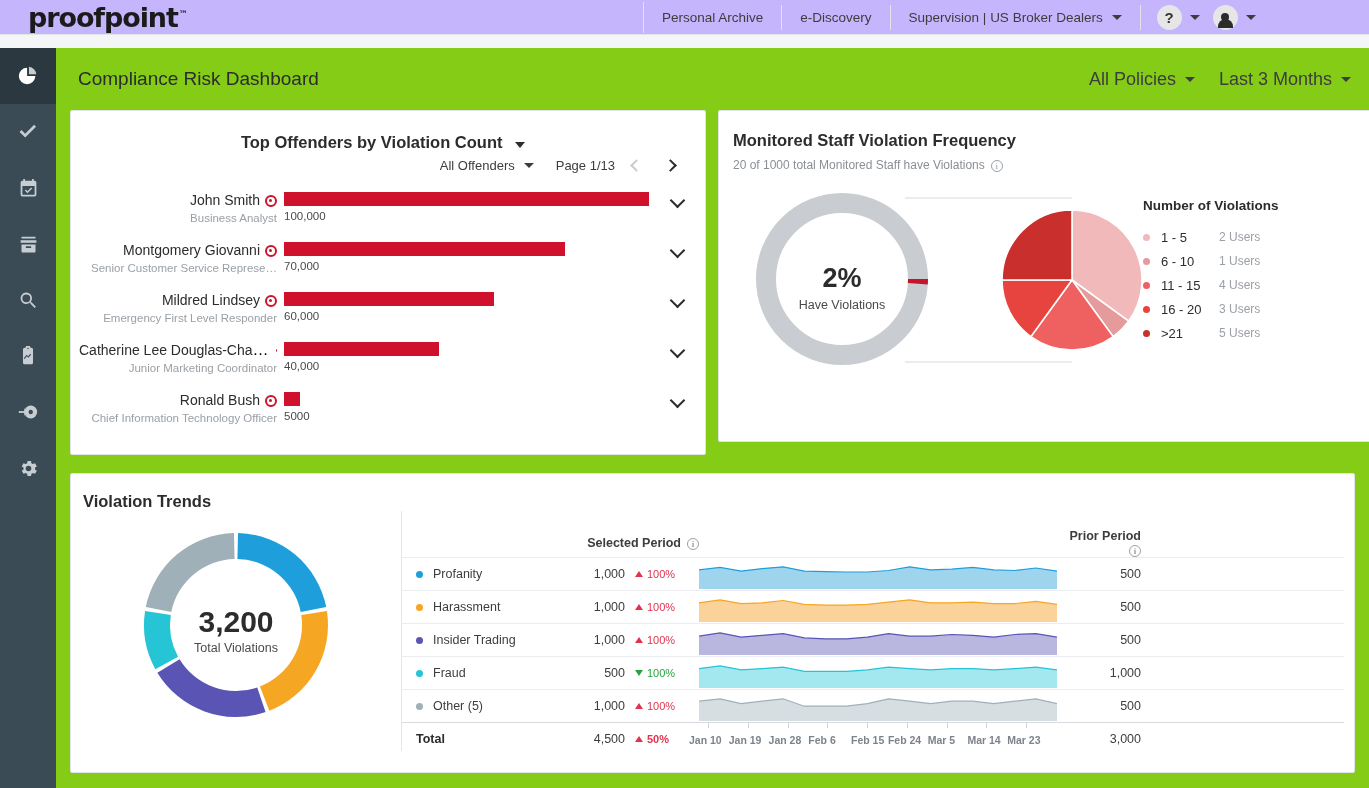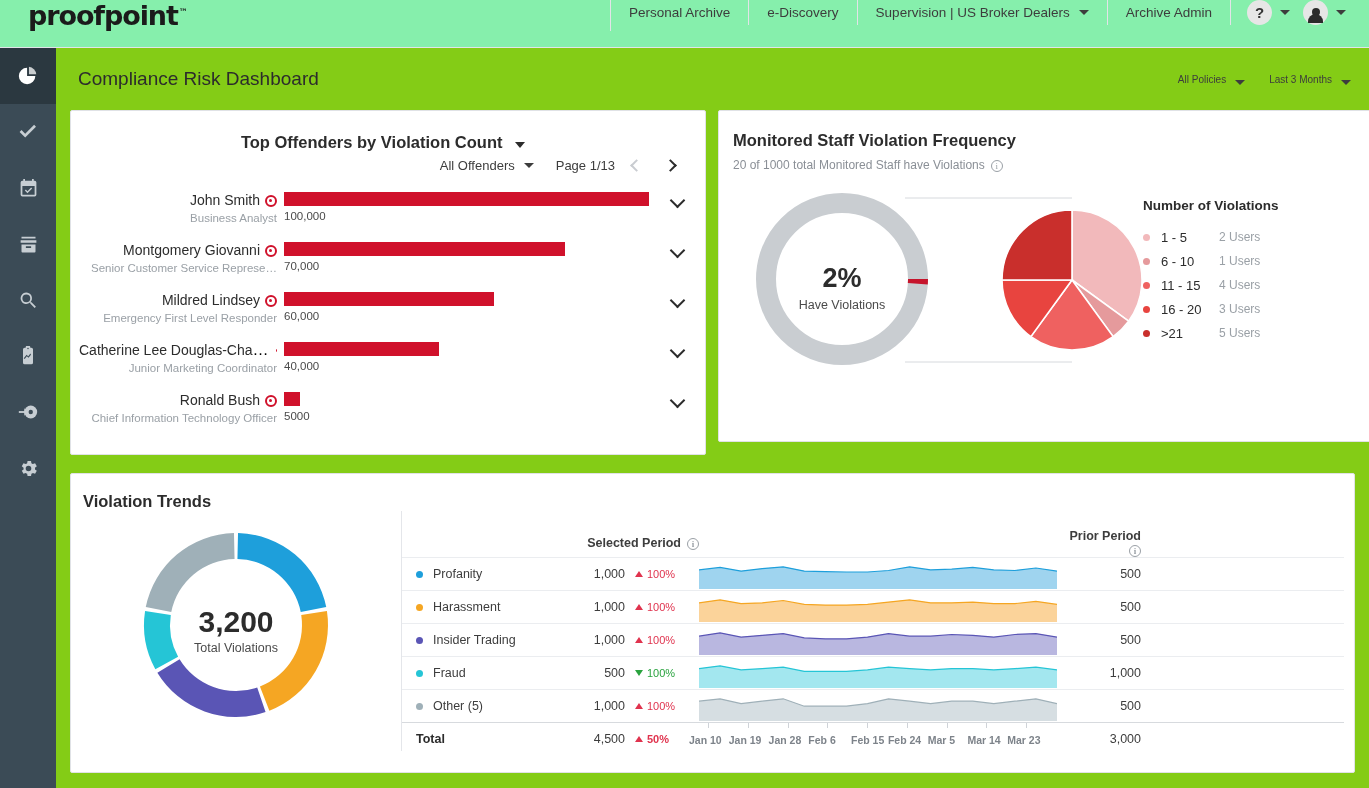--- a/index.html
+++ b/index.html
@@ -6,23 +6,23 @@
   html, body {
     width: 1369px; height: 788px;
     font-family: "Liberation Sans", sans-serif;
     background: #f4f5f7; overflow: hidden;
     -webkit-font-smoothing: antialiased;
   }
   .app { position: relative; width: 1369px; height: 788px; }
 
   
   .topbar {
-    position: absolute; top: 0; left: 0; width: 1369px; height: 48px;
-    background: #86efac; border-bottom: 1px solid #e2e4e8;
-    display: flex; align-items: flex-start; z-index: 20;
+    position: absolute; top: 0; left: 0; width: 1369px; height: 35px;
+    background: #c4b5fd; border-bottom: 1px solid #e2e4e8;
+    display: flex; align-items: center; z-index: 20;
   }
   .logo-zone {
     width: 644px; display: flex; align-items: center; padding-left: 28px;
     border-right: 1px solid #e2e4e8;
   }
   .logo-text {
     font-size: 27px; font-weight: 700; color: #1b1b1b;
     letter-spacing: -1.1px; font-family: "DejaVu Sans", sans-serif;
   }
   .logo-tm { font-size: 9px; vertical-align: super; font-weight: 700; margin-left: 1px;}
@@ -73,22 +73,22 @@
   
   .page {
     position: absolute; top: 48px; left: 56px;
     width: 1313px; height: 740px; background: #84cc16; overflow: hidden;
   }
   .page-header {
     height: 62px; display: flex; align-items: center; padding: 0 18px 0 22px;
   }
   .page-title { font-size: 19px; color: #2c2c2c; font-weight: 400; flex: 1; }
   .hdr-filter {
-    font-size: 10px; color: #3d3d3d; margin-left: 24px;
-    display: flex; align-items: flex-end; cursor: pointer;
+    font-size: 18px; color: #3d3d3d; margin-left: 24px;
+    display: flex; align-items: center; cursor: pointer;
   }
 
   
   .card {
     background: #ffffff; border: 1px solid #e0e2e6; border-radius: 2px;
     position: absolute;
   }
   .card-offenders { left: 14px; top: 62px; width: 636px; height: 345px; }
   .card-staff     { left: 662px; top: 62px; width: 765px; height: 332px; }
   .card-trends    { left: 14px; top: 425px; width: 1285px; height: 300px; }
@@ -199,23 +199,20 @@
       <div class="nav-item">
         <span>Personal Archive</span>
       </div>
       <div class="nav-item">
         <span>e-Discovery</span>
       </div>
       <div class="nav-item">
         <span>Supervision | US Broker Dealers</span>
         <span class="caret"></span>
       </div>
-      <div class="nav-item">
-        <span>Archive Admin</span>
-      </div>
       <div class="nav-icons">
         <div class="circ-help">
           <span>?</span>
         </div>
         <div class="caret-sm"></div>
         <div class="iconwrap">
           <div class="circ-user">
             <div class="head"></div>
             <div class="body"></div>
           </div>

